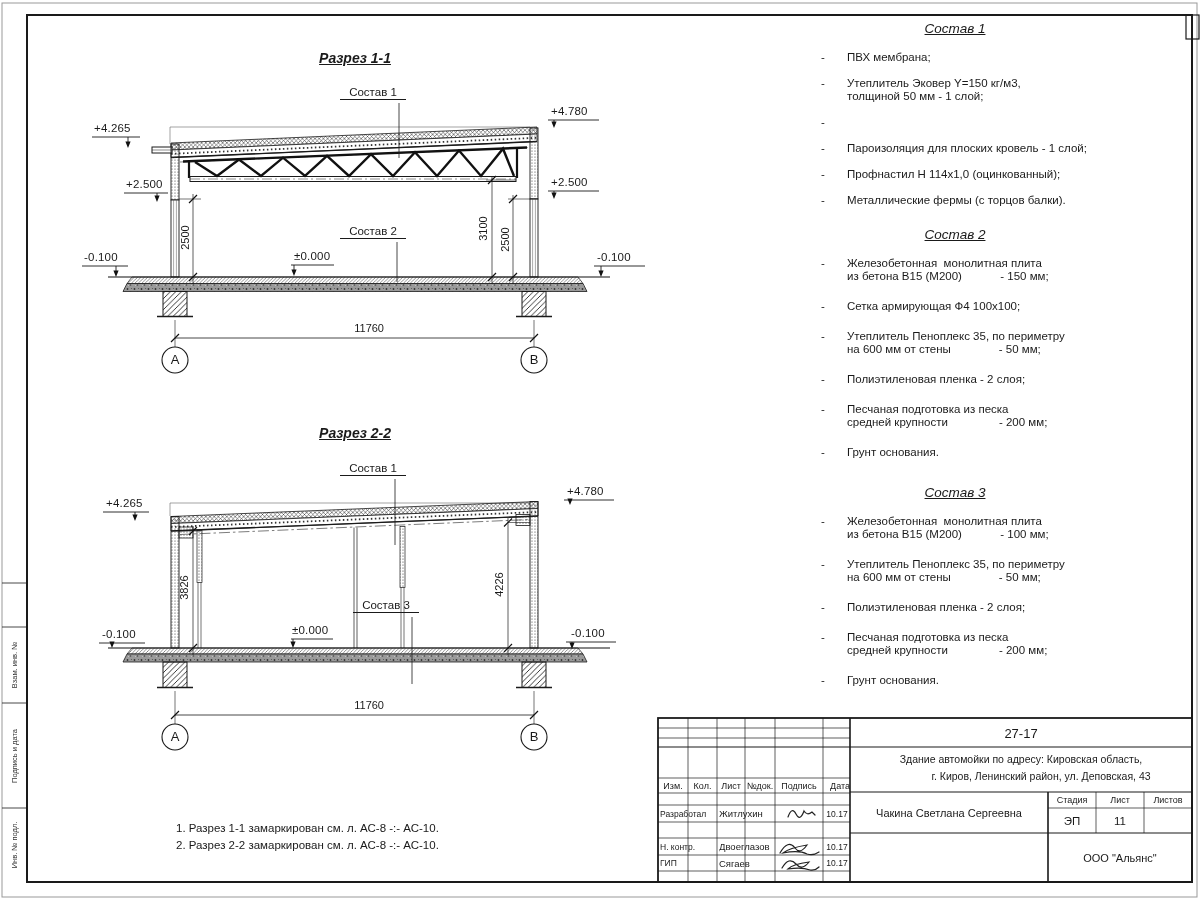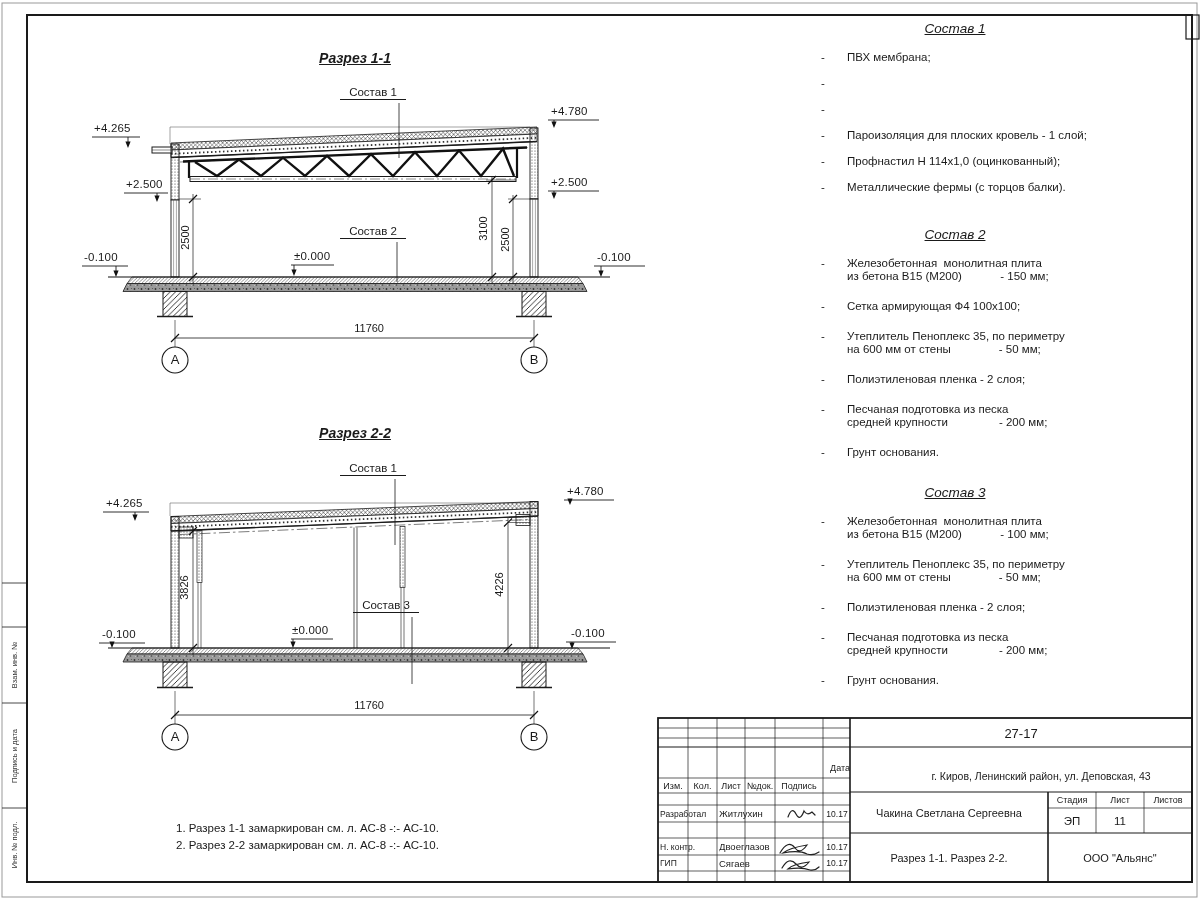--- a/index.html
+++ b/index.html
@@ -213,20 +213,21 @@
 <div class="axl" style="left:521px;top:724px;">В</div>
 
 <div class="comp" style="left:815px;top:22px;">
   <div class="comp-h">Состав 1</div>
   <div class="ci">
         <span class="dash">-</span>
         <div class="cl"><div>ПВХ мембрана;</div></div>
       </div>
   <div class="ci">
         <span class="dash">-</span>
+        <div class="cl"><div>Утеплитель Эковер Y=150 кг/м3,</div><div>толщиной 50 мм - 1 слой;</div></div>
       </div>
   <div class="ci">
         <span class="dash">-</span>
       </div>
   <div class="ci">
         <span class="dash">-</span>
         <div class="cl"><div>Пароизоляция для плоских кровель - 1 слой;</div></div>
       </div>
   <div class="ci">
         <span class="dash">-</span>
@@ -289,48 +290,48 @@
         <div class="cl"><div>Грунт основания.</div></div>
       </div>
 </div>
 
 <div class="notes" style="left:176px;top:820px;">
   <div>1. Разрез 1-1 замаркирован см. л. АС-8 -:- АС-10.</div>
   <div>2. Разрез 2-2 замаркирован см. л. АС-8 -:- АС-10.</div>
 </div>
 
 <div class="tbt" style="left:850px;top:720px;width:342px;height:26px;font-size:13px;">27-17</div>
+<div class="tbt" style="left:852px;top:749px;width:338px;height:20px;font-size:10.5px;">Здание автомойки по адресу: Кировская область,</div>
 <div class="tbt" style="left:852px;top:766px;width:338px;height:20px;font-size:10.5px;padding-left:20px;">г. Киров, Ленинский район, ул. Деповская, 43</div>
 
 <div class="tbt" style="left:658px;top:778px;width:30px;height:15px;font-size:9px;">Изм.</div>
 <div class="tbt" style="left:688px;top:778px;width:29px;height:15px;font-size:9px;text-align:right;">Кол.</div>
 <div class="tbt" style="left:717px;top:778px;width:28px;height:15px;font-size:9px;">Лист</div>
 <div class="tbt" style="left:745px;top:778px;width:30px;height:15px;font-size:9px;">№док.</div>
 <div class="tbt" style="left:775px;top:778px;width:48px;height:15px;font-size:9px;">Подпись</div>
-<div class="tbt" style="left:823px;top:760px;width:34px;height:15px;font-size:9px;">Дата</div>
+<div class="tbt" style="left:823px;top:778px;width:34px;height:15px;font-size:9px;">Дата</div>
 
 <div class="tbt left" style="left:660px;top:805px;width:57px;height:17px;font-size:8.5px;">Разработал</div>
 <div class="tbt left" style="left:719px;top:805px;width:55px;height:17px;font-size:9.5px;">Житлухин</div>
 <div class="tbt" style="left:824px;top:805px;width:26px;height:17px;font-size:8.5px;">10.17</div>
 
 <div class="tbt left" style="left:660px;top:838px;width:57px;height:17px;font-size:8.5px;">Н. контр.</div>
 <div class="tbt left" style="left:719px;top:838px;width:56px;height:17px;font-size:9.5px;">Двоеглазов</div>
 <div class="tbt" style="left:824px;top:838px;width:26px;height:17px;font-size:8.5px;">10.17</div>
 
 <div class="tbt left" style="left:660px;top:855px;width:57px;height:16px;font-size:8.5px;">ГИП</div>
 <div class="tbt left" style="left:719px;top:855px;width:55px;height:16px;font-size:9.5px;">Сягаев</div>
 <div class="tbt" style="left:824px;top:855px;width:26px;height:16px;font-size:8.5px;">10.17</div>
 
 <div class="tbt" style="left:850px;top:792px;width:198px;height:41px;font-size:11px;">Чакина Светлана Сергеевна</div>
 <div class="tbt" style="left:1048px;top:792px;width:48px;height:16px;font-size:9px;">Стадия</div>
 <div class="tbt" style="left:1096px;top:792px;width:48px;height:16px;font-size:9px;">Лист</div>
 <div class="tbt" style="left:1144px;top:792px;width:48px;height:16px;font-size:9px;">Листов</div>
 <div class="tbt" style="left:1048px;top:808px;width:48px;height:25px;font-size:11.5px;">ЭП</div>
 <div class="tbt" style="left:1096px;top:808px;width:48px;height:25px;font-size:11.5px;">11</div>
 <div class="tbt" style="left:1144px;top:808px;width:48px;height:25px;font-size:11.5px;"></div>
-<div class="tbt" style="left:850px;top:833px;width:198px;height:49px;font-size:11px;">Разрез 1-1. Разрез 2-2.</div>
 <div class="tbt" style="left:1048px;top:833px;width:144px;height:49px;font-size:11px;">ООО "Альянс"</div>
 
 <div class="vlab" style="left:-20px;top:659px;">Взам. инв. №</div>
 <div class="vlab" style="left:-20px;top:750px;">Подпись и дата</div>
 <div class="vlab" style="left:-20px;top:839px;">Инв. № подл.</div>
 
 </div>
 
 </body></html>

